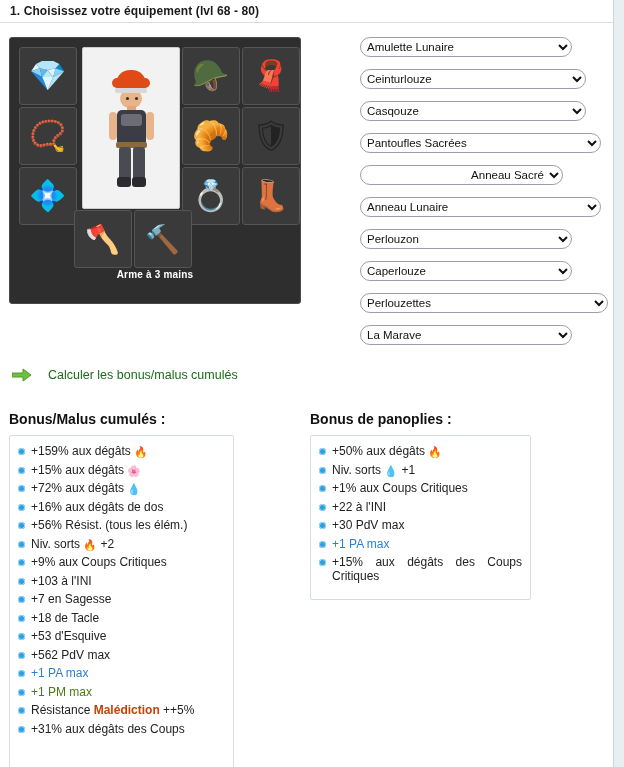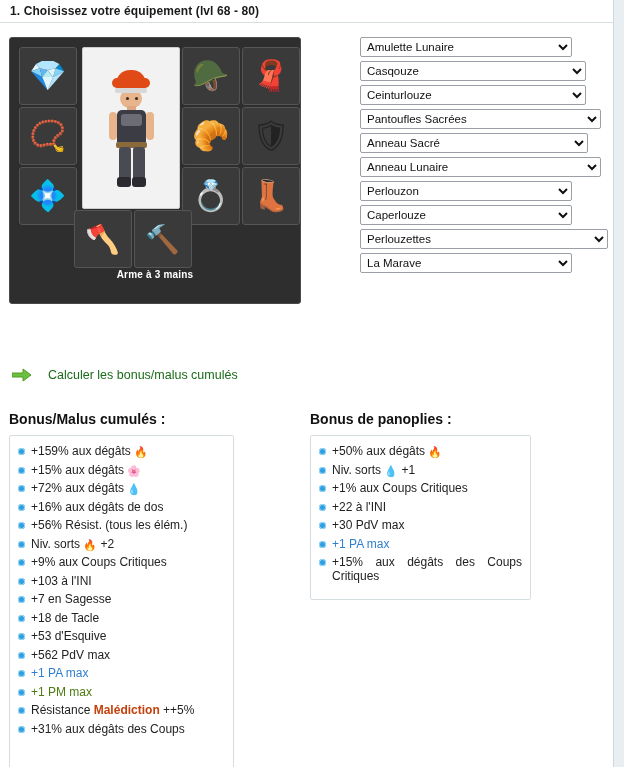--- a/index.html
+++ b/index.html
@@ -180,28 +180,28 @@
     top: 37px;
     width: 250px;
   }
   .selects select {
     display: block;
     font-family: "Liberation Sans", sans-serif;
     font-size: 11.5px;
     color: #111111;
     background: #ffffff;
     border: 1px solid #9aa0a6;
-    border-radius: 2px;
+    border-radius: 10px;
     height: 20px;
-    margin-bottom: 4px;
+    margin-bottom: 12px;
     padding: 1px 2px;
   }
   .w-210 { width: 212px; }
   .w-225 { width: 226px; }
-  .w-200 { width: 228px; }
+  .w-200 { width: 203px; text-align: right; }
   .w-240 { width: 241px; }
   .w-248 { width: 248px; }
 
   
   .calc-row {
     position: absolute;
     left: 12px;
     top: 368px;
     display: flex;
     align-items: center;
@@ -362,24 +362,24 @@
       <span class="weapon-glyph">🔨</span>
     </div>
     <div class="weapon-label">Arme à 3 mains</div>
   </div>
 
   <div class="selects">
     <select class="w-210">
       <option>Amulette Lunaire</option>
     </select>
     <select class="w-225">
+      <option>Ceinturlouze</option>
+    </select>
+    <select class="w-225">
       <option>Casqouze</option>
-    </select>
-    <select class="w-225">
-      <option>Ceinturlouze</option>
     </select>
     <select class="w-240">
       <option>Pantoufles Sacrées</option>
     </select>
     <select class="w-200">
       <option>Anneau Sacré</option>
     </select>
     <select class="w-240">
       <option>Anneau Lunaire</option>
     </select>

